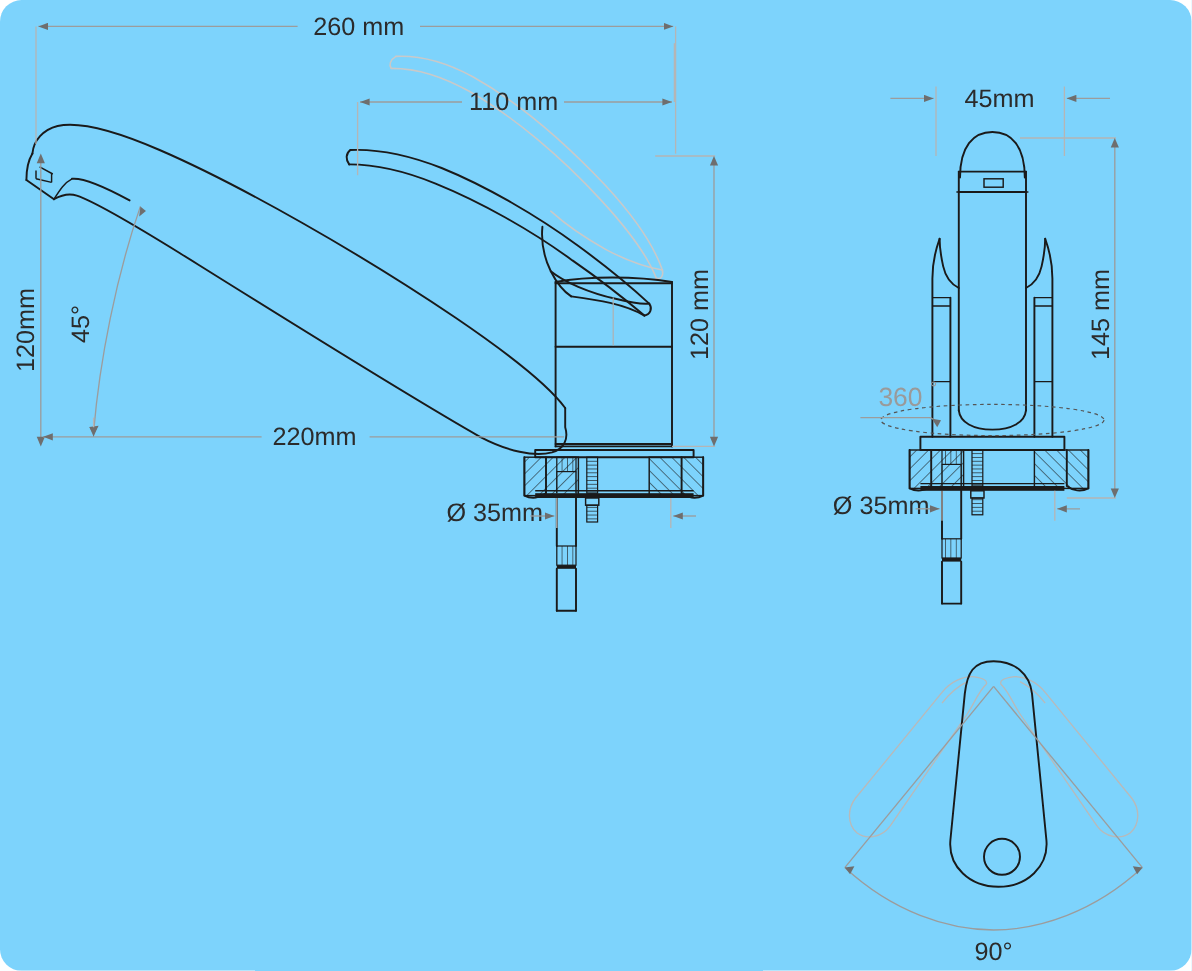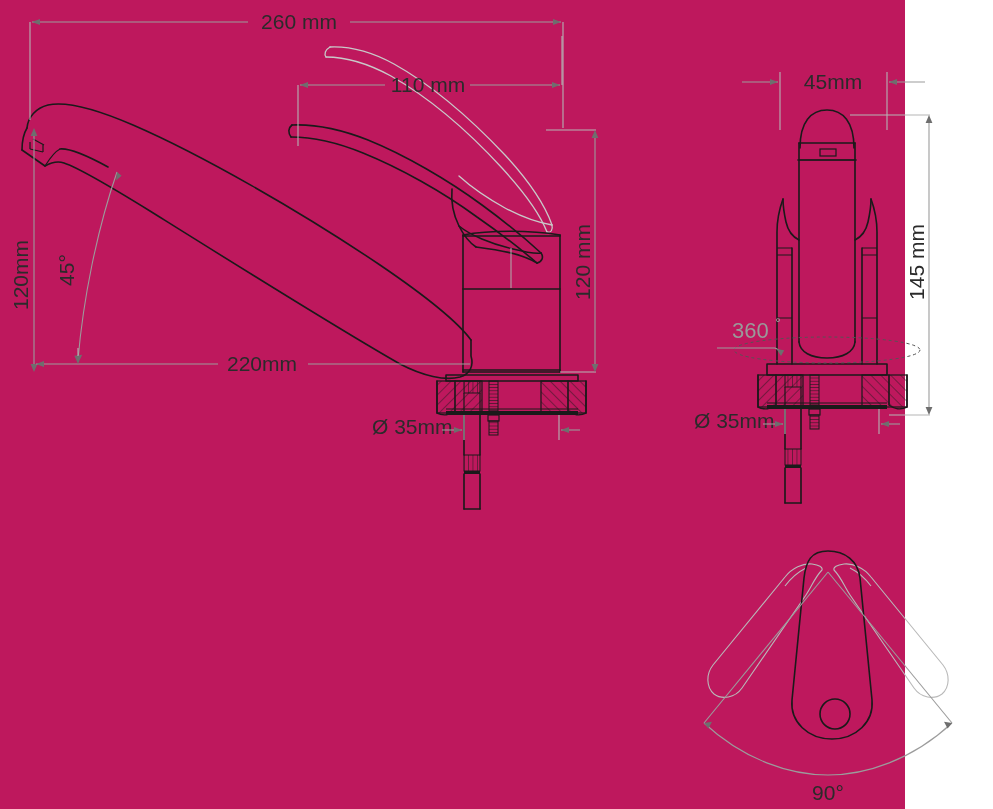--- a/index.html
+++ b/index.html
@@ -1,18 +1,18 @@
 <!DOCTYPE html>
 <html><head>
 <meta charset="utf-8">
 <style>
   html,body{margin:0;padding:0;background:#ffffff;}
   body{width:993px;height:809px;overflow:hidden;
        font-family:"Liberation Sans","DejaVu Sans",sans-serif;}
-  #sheet{position:relative;width:905px;height:809px;background:#be185d;}
+  #sheet{position:relative;width:993px;height:809px;background:#7dd3fc;border-radius:18px;}
   svg{display:block;}
   .dimtxt{font-family:"Liberation Sans","DejaVu Sans",sans-serif;
           font-size:21px;fill:#2b2b2b;font-weight:400;}
   .dimtxt-gray{font-family:"Liberation Sans","DejaVu Sans",sans-serif;
           font-size:22px;fill:#9a9a9a;}
   .deg{font-size:15px;}
   .outline{fill:none;stroke:#1a1a1a;stroke-width:1.6;
            stroke-linejoin:round;stroke-linecap:round;}
   .outline-thin{fill:none;stroke:#1a1a1a;stroke-width:1.2;}
   .ghost{fill:none;stroke:#c9c9c9;stroke-width:1.3;

